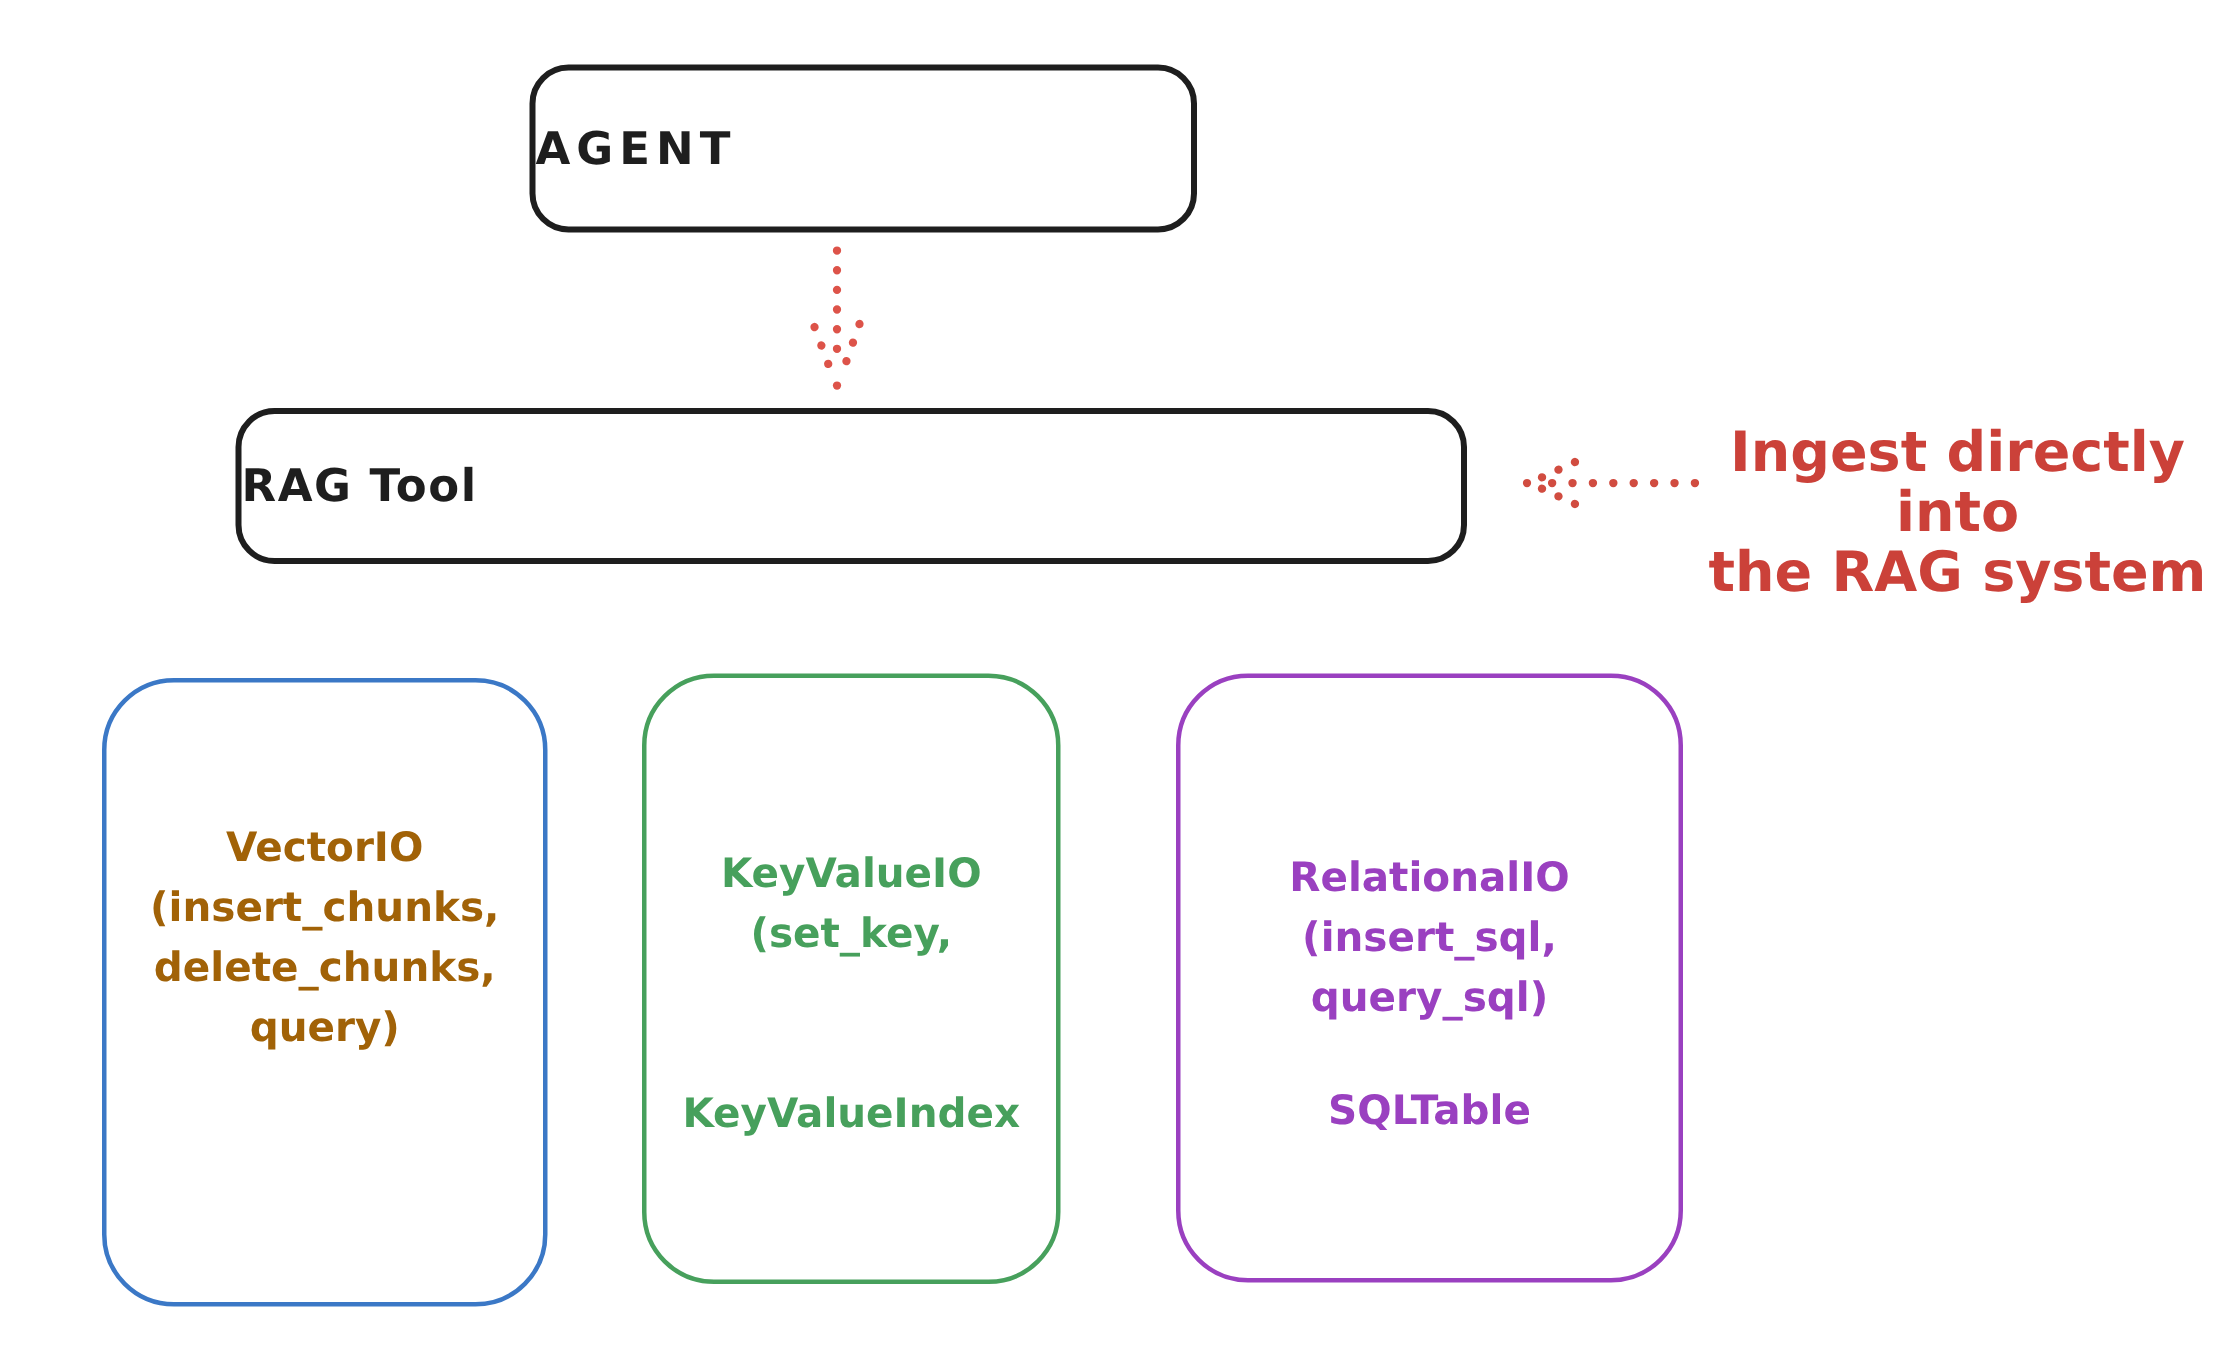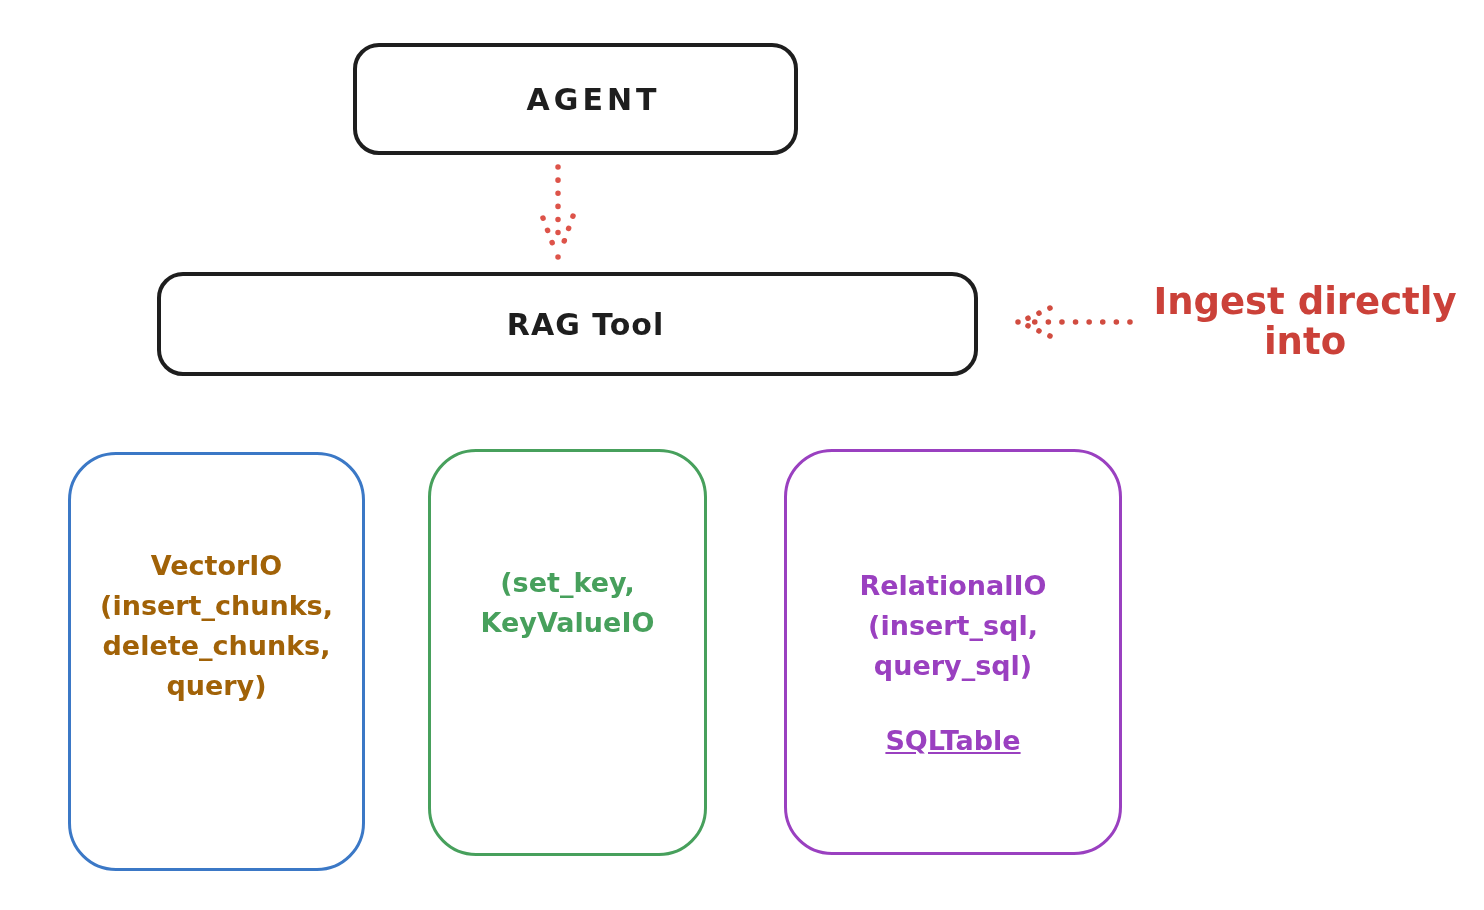--- a/index.html
+++ b/index.html
@@ -14,23 +14,22 @@
   }
   .box {
     position: absolute;
     background: #ffffff;
   }
   .top-box {
     border: 4px solid #1e1e1e;
     border-radius: 26px;
     display: flex;
     align-items: center;
-    justify-content: center;
+    justify-content: flex-start;
     color: #1e1e1e;
-    padding-left: 36px;
   }
   .agent-box {
     left: 353px; top: 43px; width: 445px; height: 112px;
   }
   .agent-box .label {
     font-size: 30px;
     font-weight: bold;
     letter-spacing: 4px;
   }
   .rag-box {
@@ -66,21 +65,21 @@
     left: 428px; top: 449px; width: 279px; height: 407px;
     border-color: #47a05c; color: #47a05c;
   }
   .keyvalue-box .io-block { top: 111px; }
   .keyvalue-box .index-label { top: 271px; }
   .relational-box {
     left: 784px; top: 449px; width: 338px; height: 406px;
     border-color: #9a40c0; color: #9a40c0;
   }
   .relational-box .io-block { top: 114px; }
-  .relational-box .index-label { top: 269px; text-decoration: underline; }
+  .relational-box .index-label { top: 269px; }
   .annotation {
     position: absolute;
     left: 1130px; top: 282px; width: 350px;
     color: #cb4139;
     font-size: 37px;
     font-weight: bold;
     line-height: 40px;
     text-align: center;
   }
   .arrow-svg { position: absolute; overflow: visible; }
@@ -113,36 +112,38 @@
     <g stroke="#d14c40" stroke-width="5.5" stroke-linecap="round" fill="none">
       <line x1="125" y1="27" x2="28" y2="27" stroke-dasharray="0.1 13.5"></line>
       <line x1="45" y1="13" x2="17" y2="26" stroke-dasharray="0.1 12"></line>
       <line x1="45" y1="41" x2="17" y2="28" stroke-dasharray="0.1 12"></line>
       <line x1="13" y1="27" x2="13" y2="27" stroke-dasharray="0.1 12"></line>
     </g>
   </svg>
 
   <div class="annotation">
     <div>Ingest directly into</div>
+    <div>the RAG system</div>
   </div>
 
   <div class="box backend-box vector-box">
     <div class="io-block">
       <div>VectorIO</div>
       <div>(insert_chunks,</div>
       <div>delete_chunks,</div>
       <div>query)</div>
     </div>
   </div>
 
   <div class="box backend-box keyvalue-box">
     <div class="io-block">
+      <div>KeyValueIO</div>
       <div>(set_key,</div>
-      <div>KeyValueIO</div>
     </div>
+    <div class="index-label">KeyValueIndex</div>
   </div>
 
   <div class="box backend-box relational-box">
     <div class="io-block">
       <div>RelationalIO</div>
       <div>(insert_sql,</div>
       <div>query_sql)</div>
     </div>
     <div class="index-label">SQLTable</div>
   </div>

